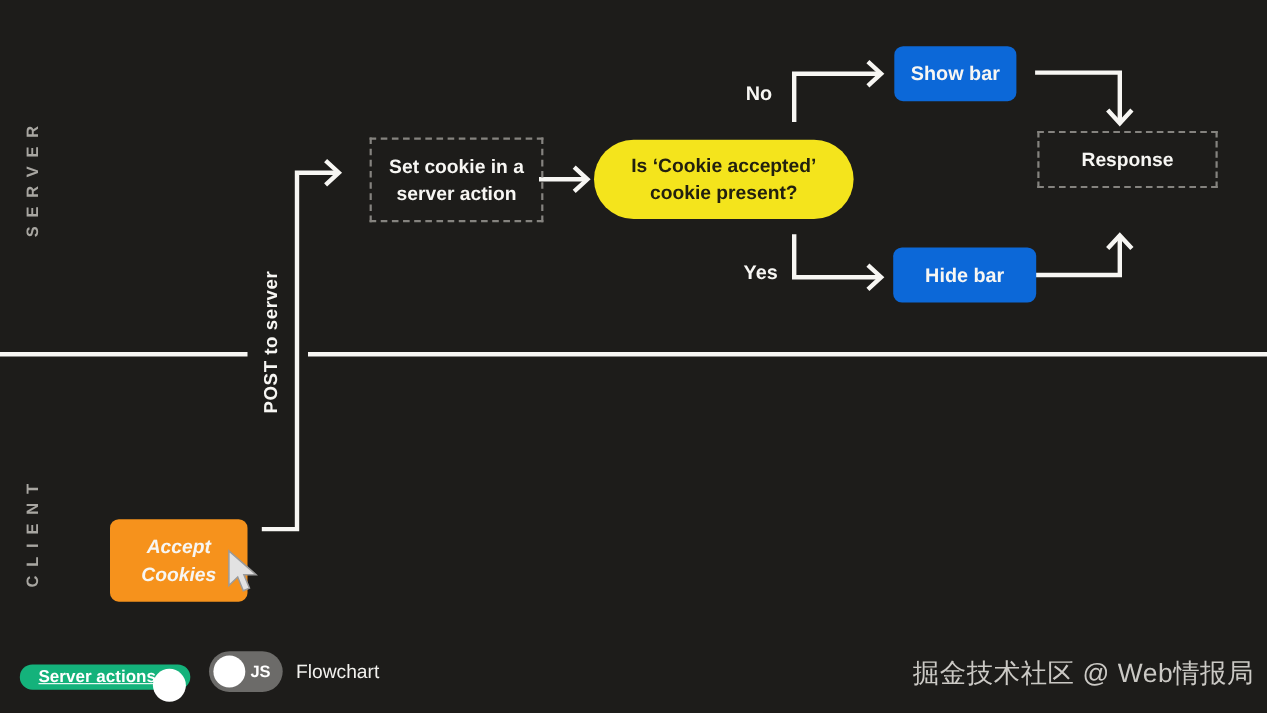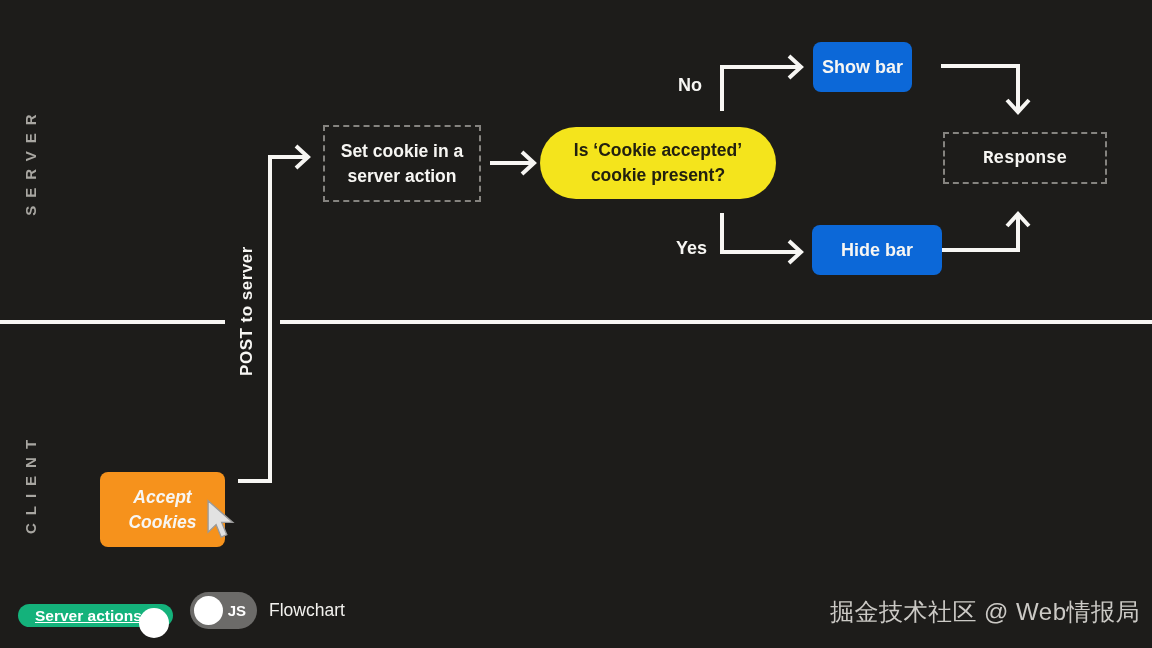--- a/index.html
+++ b/index.html
@@ -91,45 +91,45 @@
     <div>
       <div>Accept</div>
       <div>Cookies</div>
     </div>
   </div>
 
   <svg class="abs" style="left:203px;top:499px;" width="34" height="41" viewBox="0 0 20 24">
     <path d="M3 1 L3 19.5 L7.7 15 L10.7 22.3 L14 20.9 L11 13.7 L17.5 13.7 Z" fill="#e2e2e2" stroke="#9a9a9a" stroke-width="0.8"></path>
   </svg>
 
-  <div class="node dashed" style="left:323px;top:125px;width:158px;height:77px;">
+  <div class="node dashed" style="left:336px;top:125px;width:158px;height:77px;">
     <div>
       <div>Set cookie in a</div>
       <div>server action</div>
     </div>
   </div>
 
   <div class="node pill-node" style="left:540px;top:127px;width:236px;height:72px;">
     <div>
       <div>Is ‘Cookie accepted’</div>
       <div>cookie present?</div>
     </div>
   </div>
 
   <div class="branch-label" style="left:678px;top:75px;">No</div>
   <div class="branch-label" style="left:676px;top:238px;">Yes</div>
 
-  <div class="node blue-node" style="left:813px;top:42px;width:99px;height:50px;">
+  <div class="node blue-node" style="left:813px;top:42px;width:111px;height:50px;">
     <span>Show bar</span>
   </div>
   <div class="node blue-node" style="left:812px;top:225px;width:130px;height:50px;">
     <span>Hide bar</span>
   </div>
 
-  <div class="node dashed" style="left:943px;top:132px;width:164px;height:52px;font-family:Liberation Mono, monospace;">
+  <div class="node dashed" style="left:943px;top:119px;width:164px;height:52px;">
     <span>Response</span>
   </div>
 
   <div class="toggle toggle-green" style="left:18px;top:604px;width:155px;height:23px;padding-left:17px;font-size:15.5px;text-decoration:underline;">
     <span>Server actions</span>
     <span class="knob" style="width:30px;height:30px;right:4px;top:4px;"></span>
   </div>
 
   <div class="toggle toggle-gray" style="left:190px;top:592px;width:67px;height:37px;justify-content:flex-end;padding-right:11px;font-size:15px;text-align:right;">
     <span class="knob" style="width:29px;height:29px;left:4px;top:4px;"></span>

